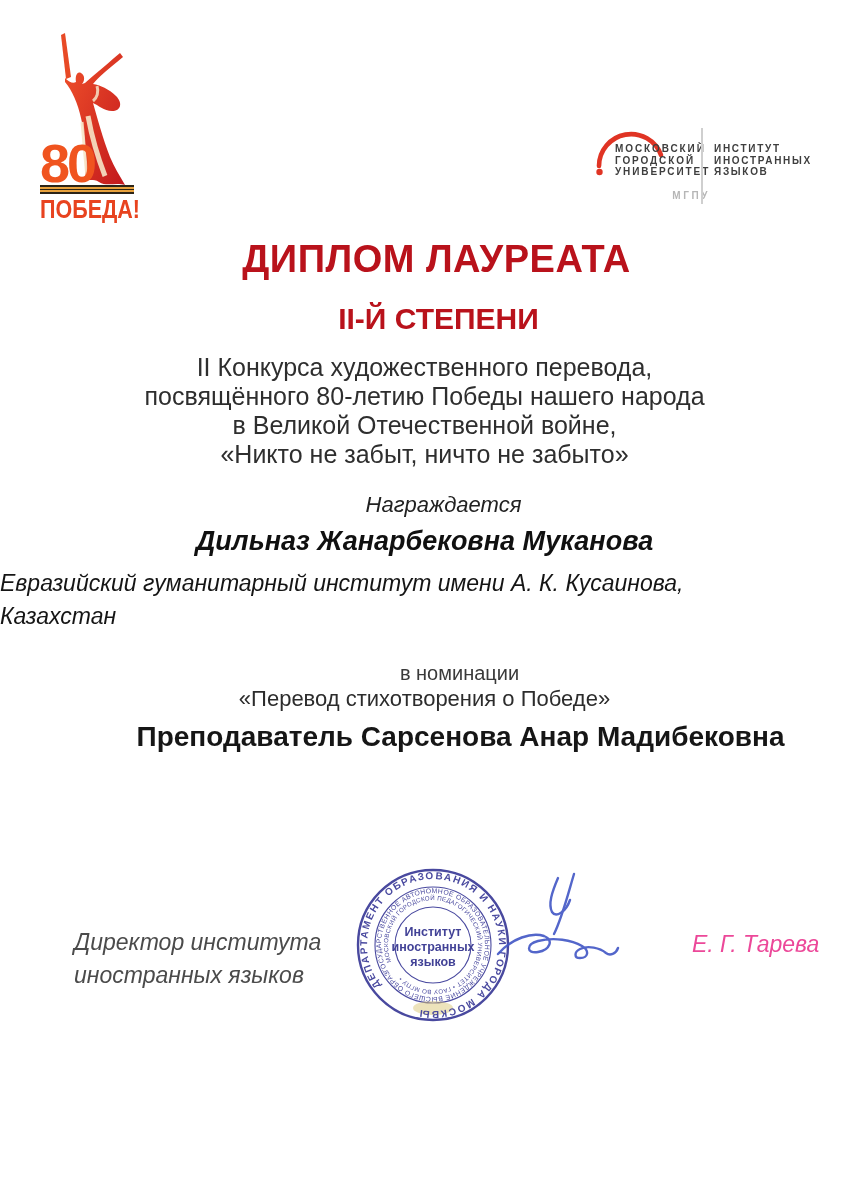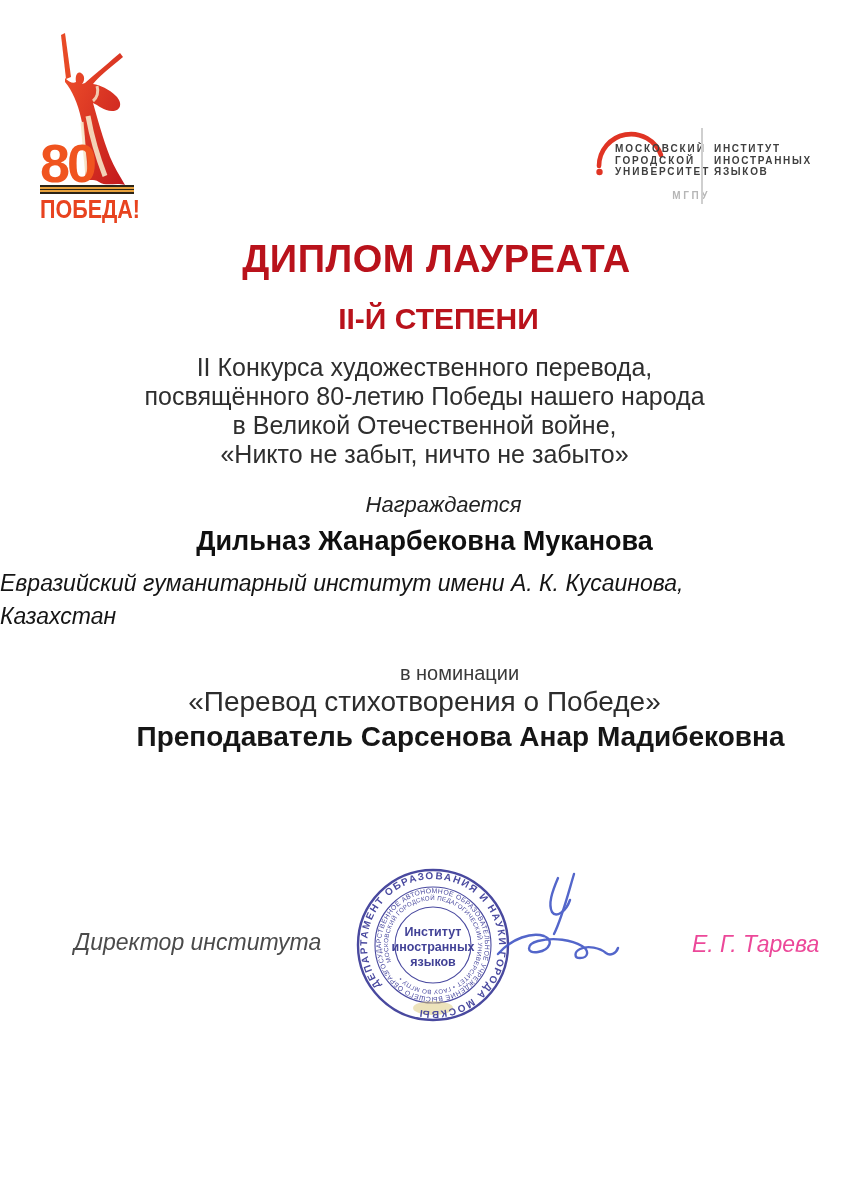--- a/index.html
+++ b/index.html
@@ -26,25 +26,25 @@
   .inst-lines{position:absolute;left:119px;top:19px;font-size:10px;font-weight:700;
        letter-spacing:1.7px;line-height:11.6px;color:#3e3e3e;white-space:nowrap;}
 
   
   .cline{position:absolute;width:100%;text-align:center;}
   .title{top:238px;left:12px;font-size:38px;font-weight:800;color:#B9121B;letter-spacing:.5px;}
   .degree{top:302px;left:14px;font-size:30px;font-weight:800;color:#B9121B;}
   .contest{position:absolute;top:353px;width:100%;text-align:center;font-size:25px;
        font-weight:300;color:#2e2e2e;line-height:29px;}
   .awarded{top:492px;font-size:22px;font-style:italic;color:#222;padding-left:19px;}
-  .awardee{top:526px;font-size:27px;font-weight:700;color:#101010;}
+  .awardee{top:526px;font-size:27px;font-weight:700;font-style:italic;color:#101010;}
   .institution{position:absolute;top:567px;width:100%;text-align:left;font-size:23px;
        font-style:italic;color:#151515;line-height:33px;}
   .nom-label{top:662px;font-size:20px;font-weight:300;color:#3a3a3a;margin-left:35px;}
-  .nomination{top:686px;font-size:28px;font-weight:300;color:#2c2c2c;}
+  .nomination{top:686px;font-size:22px;font-weight:300;color:#2c2c2c;}
   .teacher{top:721px;font-size:28px;font-weight:700;color:#161616;padding-left:36px;}
 
   
   .director{position:absolute;left:74px;top:926px;font-size:23px;font-style:italic;
        color:#4b4b4b;line-height:33px;}
   .signer{position:absolute;left:692px;top:931px;font-size:23px;font-style:italic;color:#ec4899;}
   .stamp-svg{position:absolute;left:349px;top:858px;width:168px;height:172px;opacity:.92;}
   .sig-svg{position:absolute;left:480px;top:868px;width:150px;height:128px;z-index:2;}
 </style>
 </head>
@@ -110,20 +110,21 @@
     <div>Евразийский гуманитарный институт имени А. К. Кусаинова,</div>
     <div>Казахстан</div>
   </div>
 
   <div class="cline nom-label">в номинации</div>
   <div class="cline nomination">«Перевод стихотворения о Победе»</div>
   <div class="cline teacher">Преподаватель Сарсенова Анар Мадибековна</div>
 
   <div class="director">
     <div>Директор института</div>
+    <div>иностранных языков</div>
   </div>
 
   <svg class="stamp-svg" viewBox="0 0 168 172">
     <circle cx="84" cy="87" r="75" fill="none" stroke="#3A3A97" stroke-width="2.4"></circle>
     <circle cx="84" cy="87" r="58" fill="none" stroke="#3A3A97" stroke-width="1.1"></circle>
     <circle cx="84" cy="87" r="38" fill="none" stroke="#3A3A97" stroke-width="1.1"></circle>
     <ellipse cx="84" cy="150" rx="20" ry="7" fill="#D9C36B" opacity=".5"></ellipse>
     <defs>
       <path id="ringO" d="M84,21 A66,66 0 1 1 83.9,21"></path>
       <path id="ringM" d="M84,35 A52,52 0 1 1 83.9,35"></path>

